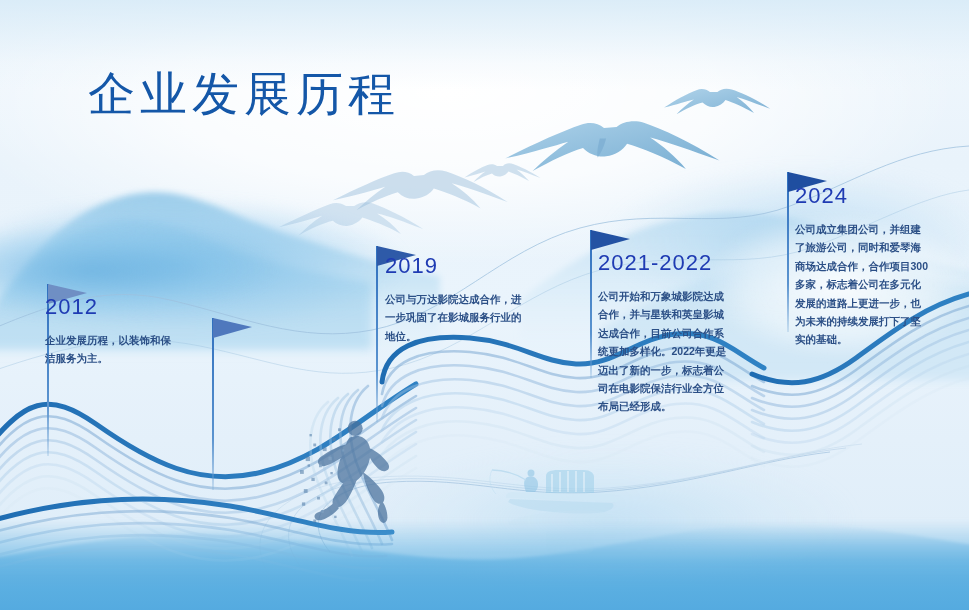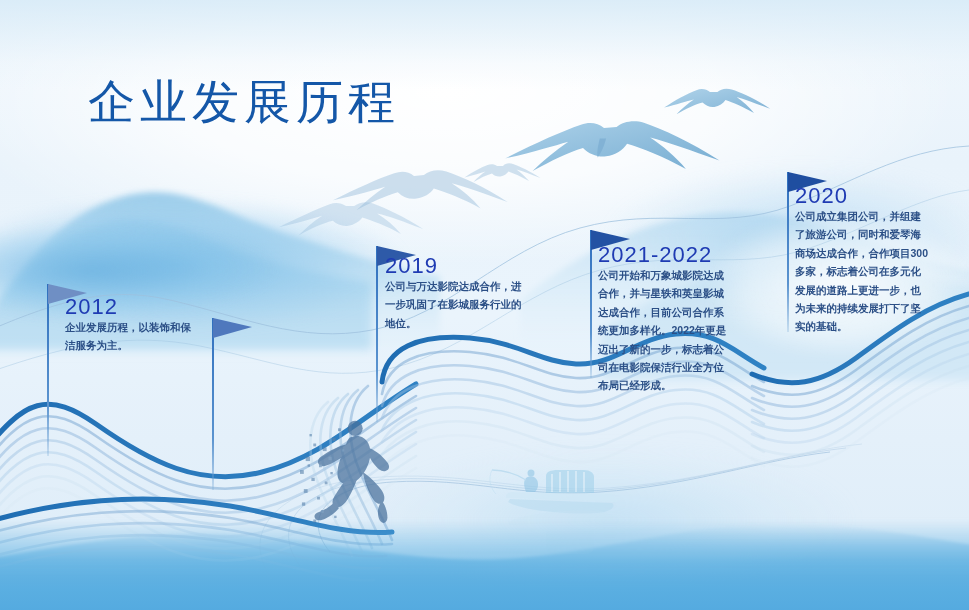--- a/index.html
+++ b/index.html
@@ -46,38 +46,38 @@
   }
   .mist-r{position:absolute;left:690px;top:170px;width:300px;height:230px;
     background:radial-gradient(ellipse 170px 92px at 50% 50%,rgba(255,255,255,.9) 0%,rgba(255,255,255,.45) 55%,rgba(255,255,255,0) 80%);
     filter:blur(6px);
   }
 
   
   .layer{position:absolute;left:0;top:0;width:969px;height:610px;}
 
   
-  .title{position:absolute;left:88px;top:71px;font-size:47px;letter-spacing:5px;
+  .title{position:absolute;left:88px;top:63px;font-size:47px;letter-spacing:5px;
     color:#1457a8;font-weight:400;white-space:nowrap;
     font-family:"Liberation Sans","DejaVu Sans",sans-serif;
   }
 
   
   .ms{position:absolute;}
   .ms .year{color:#1f3bb3;font-size:22px;letter-spacing:1px;line-height:1;white-space:nowrap;}
-  .ms .desc{color:#2b4f86;font-size:10.5px;line-height:1.75;font-weight:bold;}
+  .ms .desc{margin-top:13px;color:#2b4f86;font-size:10.5px;line-height:1.75;font-weight:bold;}
   .pole{position:absolute;width:1.5px;background:linear-gradient(180deg,#2f6fbe 0%,#5a93cf 70%,rgba(120,170,214,.25) 100%);}
 
-  .ms-2012{left:65px;top:296px;width:150px;}
+  .ms-2012{left:45px;top:296px;width:150px;}
   .ms-2012 .desc{width:128px;}
   .ms-2015{left:222px;top:329px;width:150px;}
   .ms-2015 .desc{width:122px;}
   .ms-2019{left:385px;top:255px;width:170px;}
   .ms-2019 .desc{width:146px;}
-  .ms-2021{left:598px;top:244px;width:160px;}
+  .ms-2021{left:598px;top:252px;width:160px;}
   .ms-2021 .desc{width:132px;}
   .ms-2023{left:795px;top:185px;width:168px;}
   .ms-2023 .desc{width:136px;}
 </style>
 </head>
 <body>
 
 <div id="stage">
 
   <div class="bg-base"></div>
@@ -354,17 +354,17 @@
   <div class="ms ms-2021">
     <div class="year">2021-2022</div>
     <div class="desc">公司开始和万象城影院达成合作，并与星轶和英皇影城达成合作，目前公司合作系统更加多样化。2022年更是迈出了新的一步，标志着公司在电影院保洁行业全方位布局已经形成。</div>
   </div>
 
   <div class="pole" style="left:787px;top:172px;height:160px;"></div>
   <svg style="position:absolute;left:787px;top:170px;width:46px;height:28px;" viewBox="0 0 46 28">
     <path d="M1,2 L40,11 L1,22 Z" fill="#1f4ea0"></path>
   </svg>
   <div class="ms ms-2023">
-    <div class="year">2020</div>
+    <div class="year">2024</div>
     <div class="desc">公司成立集团公司，并组建了旅游公司，同时和爱琴海商场达成合作，合作项目300多家，标志着公司在多元化发展的道路上更进一步，也为未来的持续发展打下了坚实的基础。</div>
   </div>
 
 </div>
 
 </body></html>

